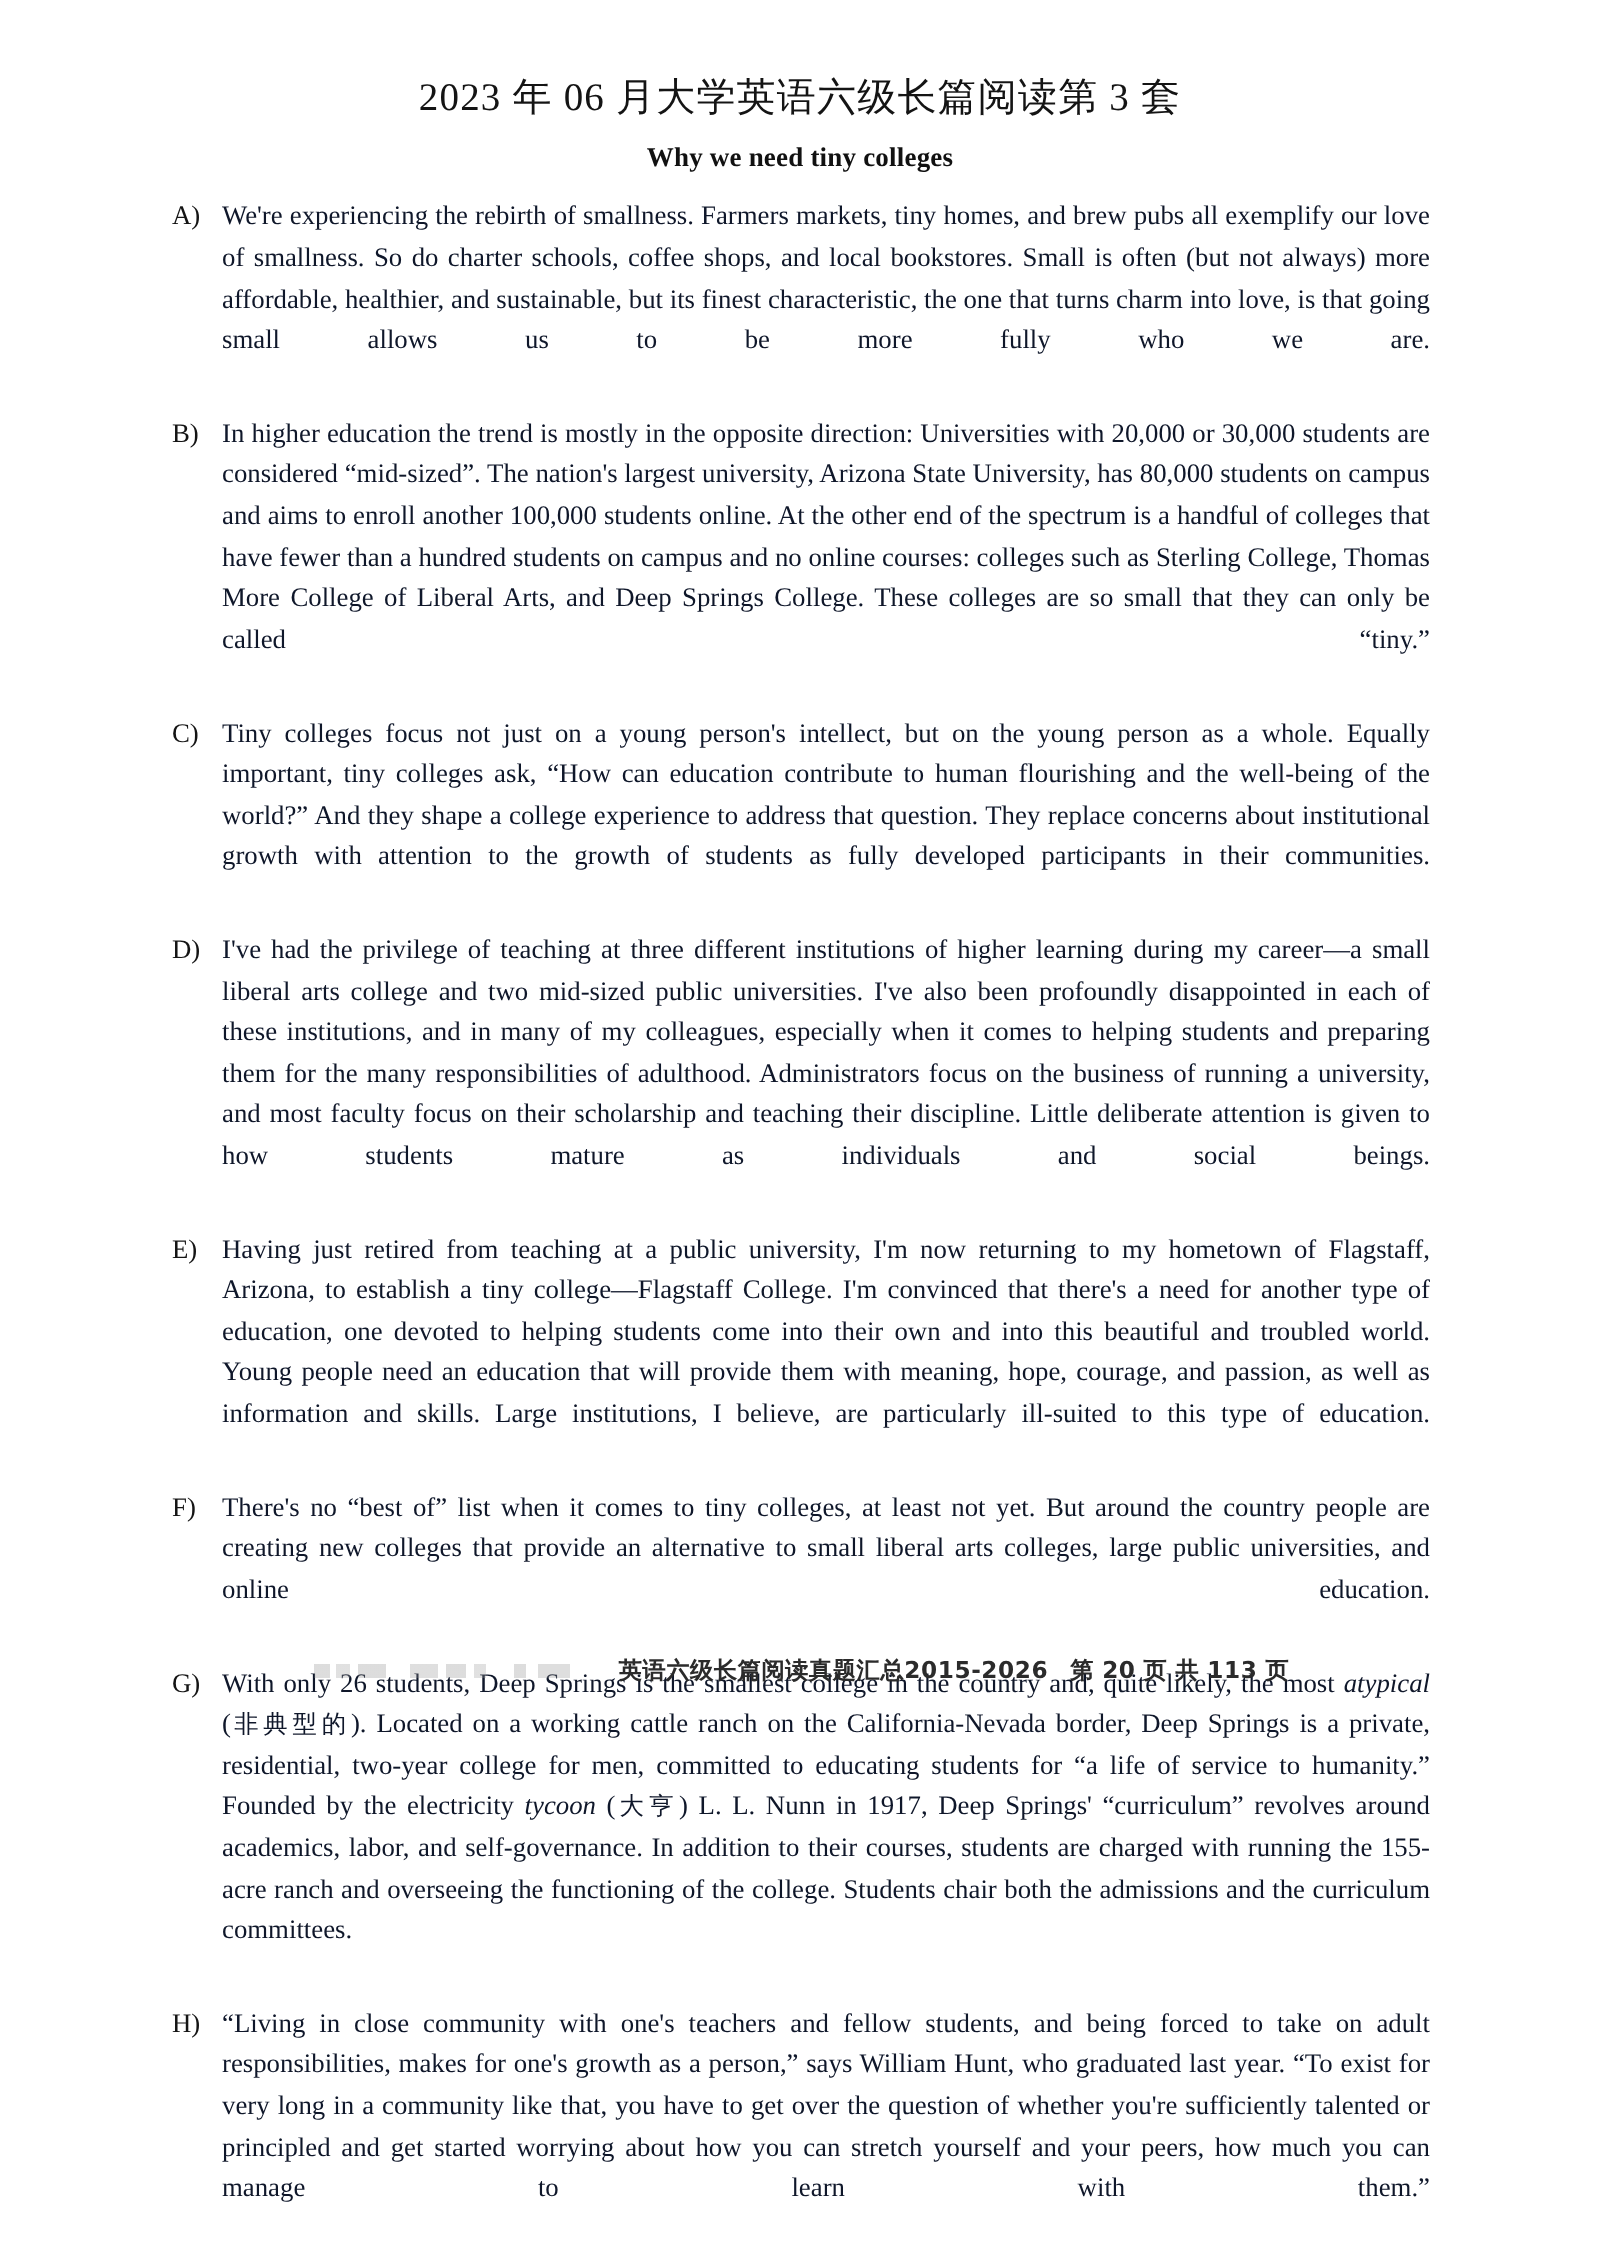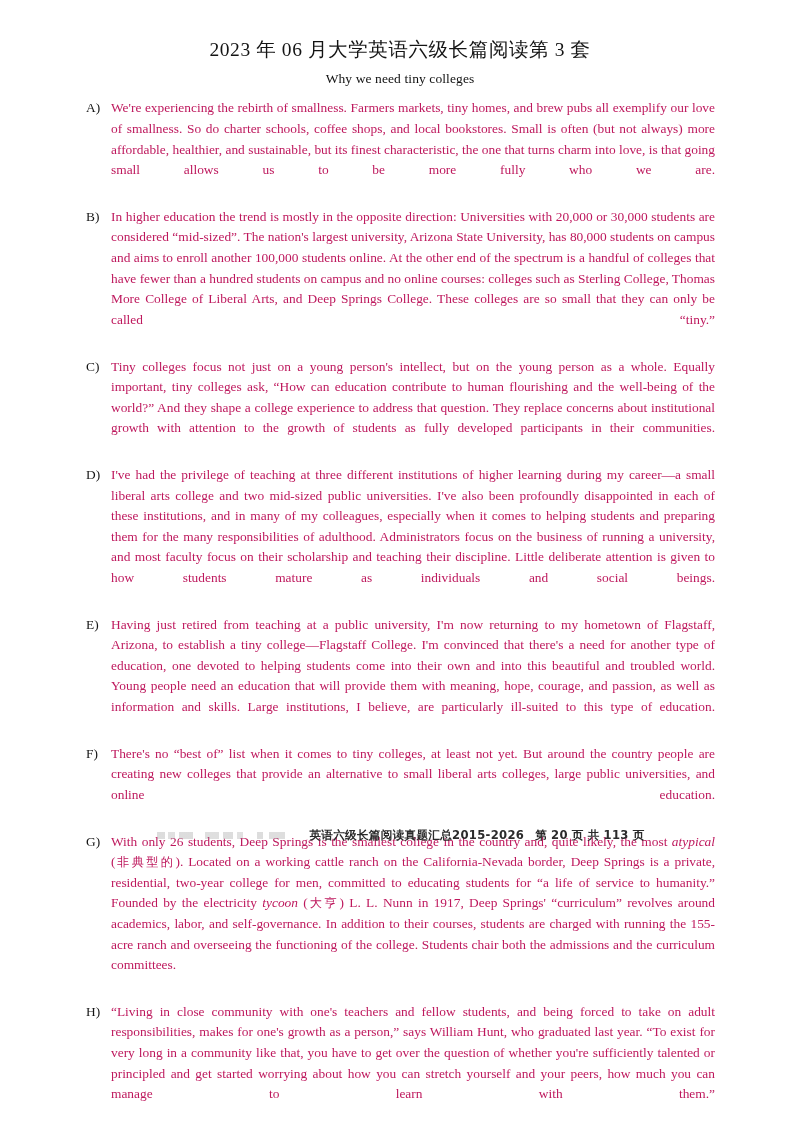--- a/index.html
+++ b/index.html
@@ -32,21 +32,21 @@
     letter-spacing: 0.6px;
     margin: 0;
     padding-top: 38px;
     line-height: 1.25;
     color: #141414;
     font-family: "Liberation Serif", "DejaVu Serif", serif;
   }
   .doc-subtitle {
     text-align: center;
     font-size: 13.5px;
-    font-weight: normal;
+    font-weight: bold;
     margin: 0;
     padding-top: 9px;
     padding-bottom: 6px;
     color: #111111;
     letter-spacing: 0.1px;
   }
 
   
   .content {
     margin: 0 auto;
@@ -67,21 +67,21 @@
     padding-left: 1px;
     box-sizing: border-box;
     font-size: 13.4px;
     line-height: 20.6px;
     color: #141414;
   }
   .para-body {
     flex: 1 1 auto;
     text-align: justify;
     text-justify: inter-word;
-    color: #be185d;
+    color: #0f172a;
     hyphens: manual;
   }
   .para-body:after {
     content: "";
     display: inline-block;
     width: 100%;
   }
   .para-body i {
   }
   .cjk {

